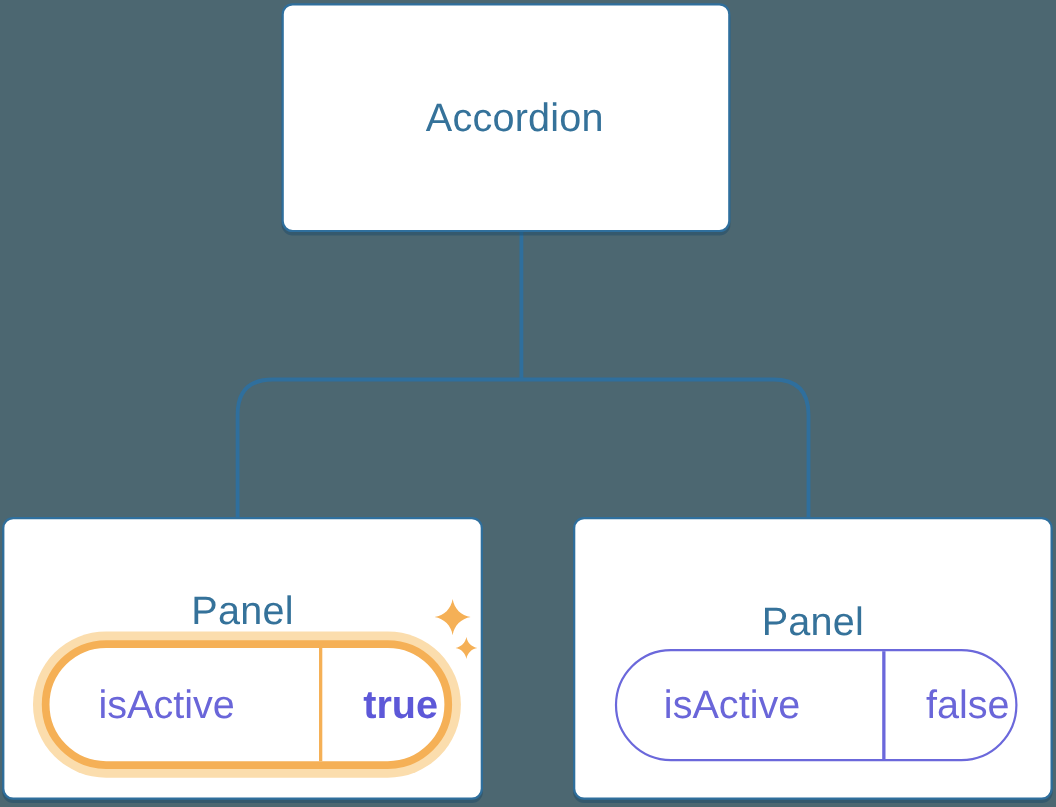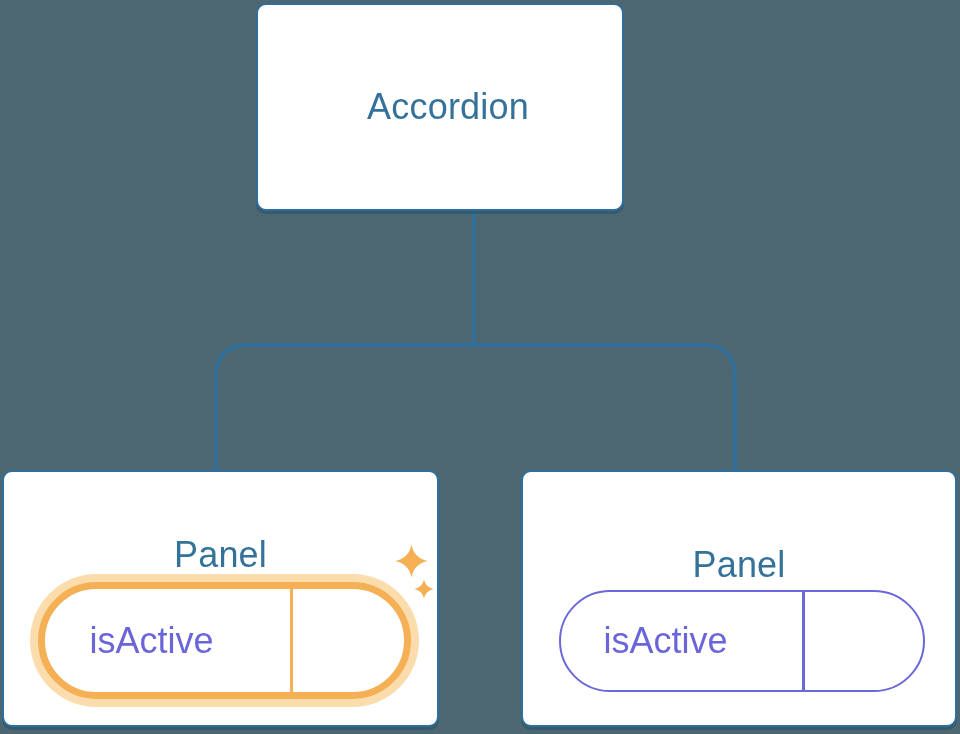--- a/index.html
+++ b/index.html
@@ -28,21 +28,21 @@
     position: absolute;
     background: #FFFFFF;
     border: 2.5px solid #2F6F9D;
     border-radius: 10px;
     box-sizing: border-box;
     box-shadow: 0 3px 0 rgba(27, 73, 104, 0.45);
   }
   .root-node {
     left: 256px;
     top: 3px;
-    width: 368px;
+    width: 408px;
     height: 208px;
     display: flex;
     align-items: center;
     justify-content: center;
     padding-left: 16px;
   }
   .node-label, .panel-title {
     color: #35729A;
     font-size: 36px;
     font-weight: 500;
@@ -161,26 +161,28 @@
       <path d="M20 0 C21.8 10.8 29.2 18.2 40 20 C29.2 21.8 21.8 29.2 20 40 C18.2 29.2 10.8 21.8 0 20 C10.8 18.2 18.2 10.8 20 0 Z"></path>
     </svg>
     <svg class="sparkle sparkle-small" viewBox="0 0 40 40">
       <path d="M20 0 C21.8 10.8 29.2 18.2 40 20 C29.2 21.8 21.8 29.2 20 40 C18.2 29.2 10.8 21.8 0 20 C10.8 18.2 18.2 10.8 20 0 Z"></path>
     </svg>
 
     <div class="pill-glow">
       <div class="pill pill-active">
         <span class="pill-cell pill-prop">isActive</span>
         <span class="pill-divider pill-divider-orange"></span>
+        <span class="pill-cell pill-value pill-value-bold">true</span>
       </div>
     </div>
   </div>
 
   <div class="node panel-node-right">
     <div class="panel-title">Panel</div>
 
     <div class="pill pill-inactive">
       <span class="pill-cell pill-prop">isActive</span>
       <span class="pill-divider pill-divider-purple"></span>
+      <span class="pill-cell pill-value">false</span>
     </div>
   </div>
 
 </div>
 
 </body></html>

